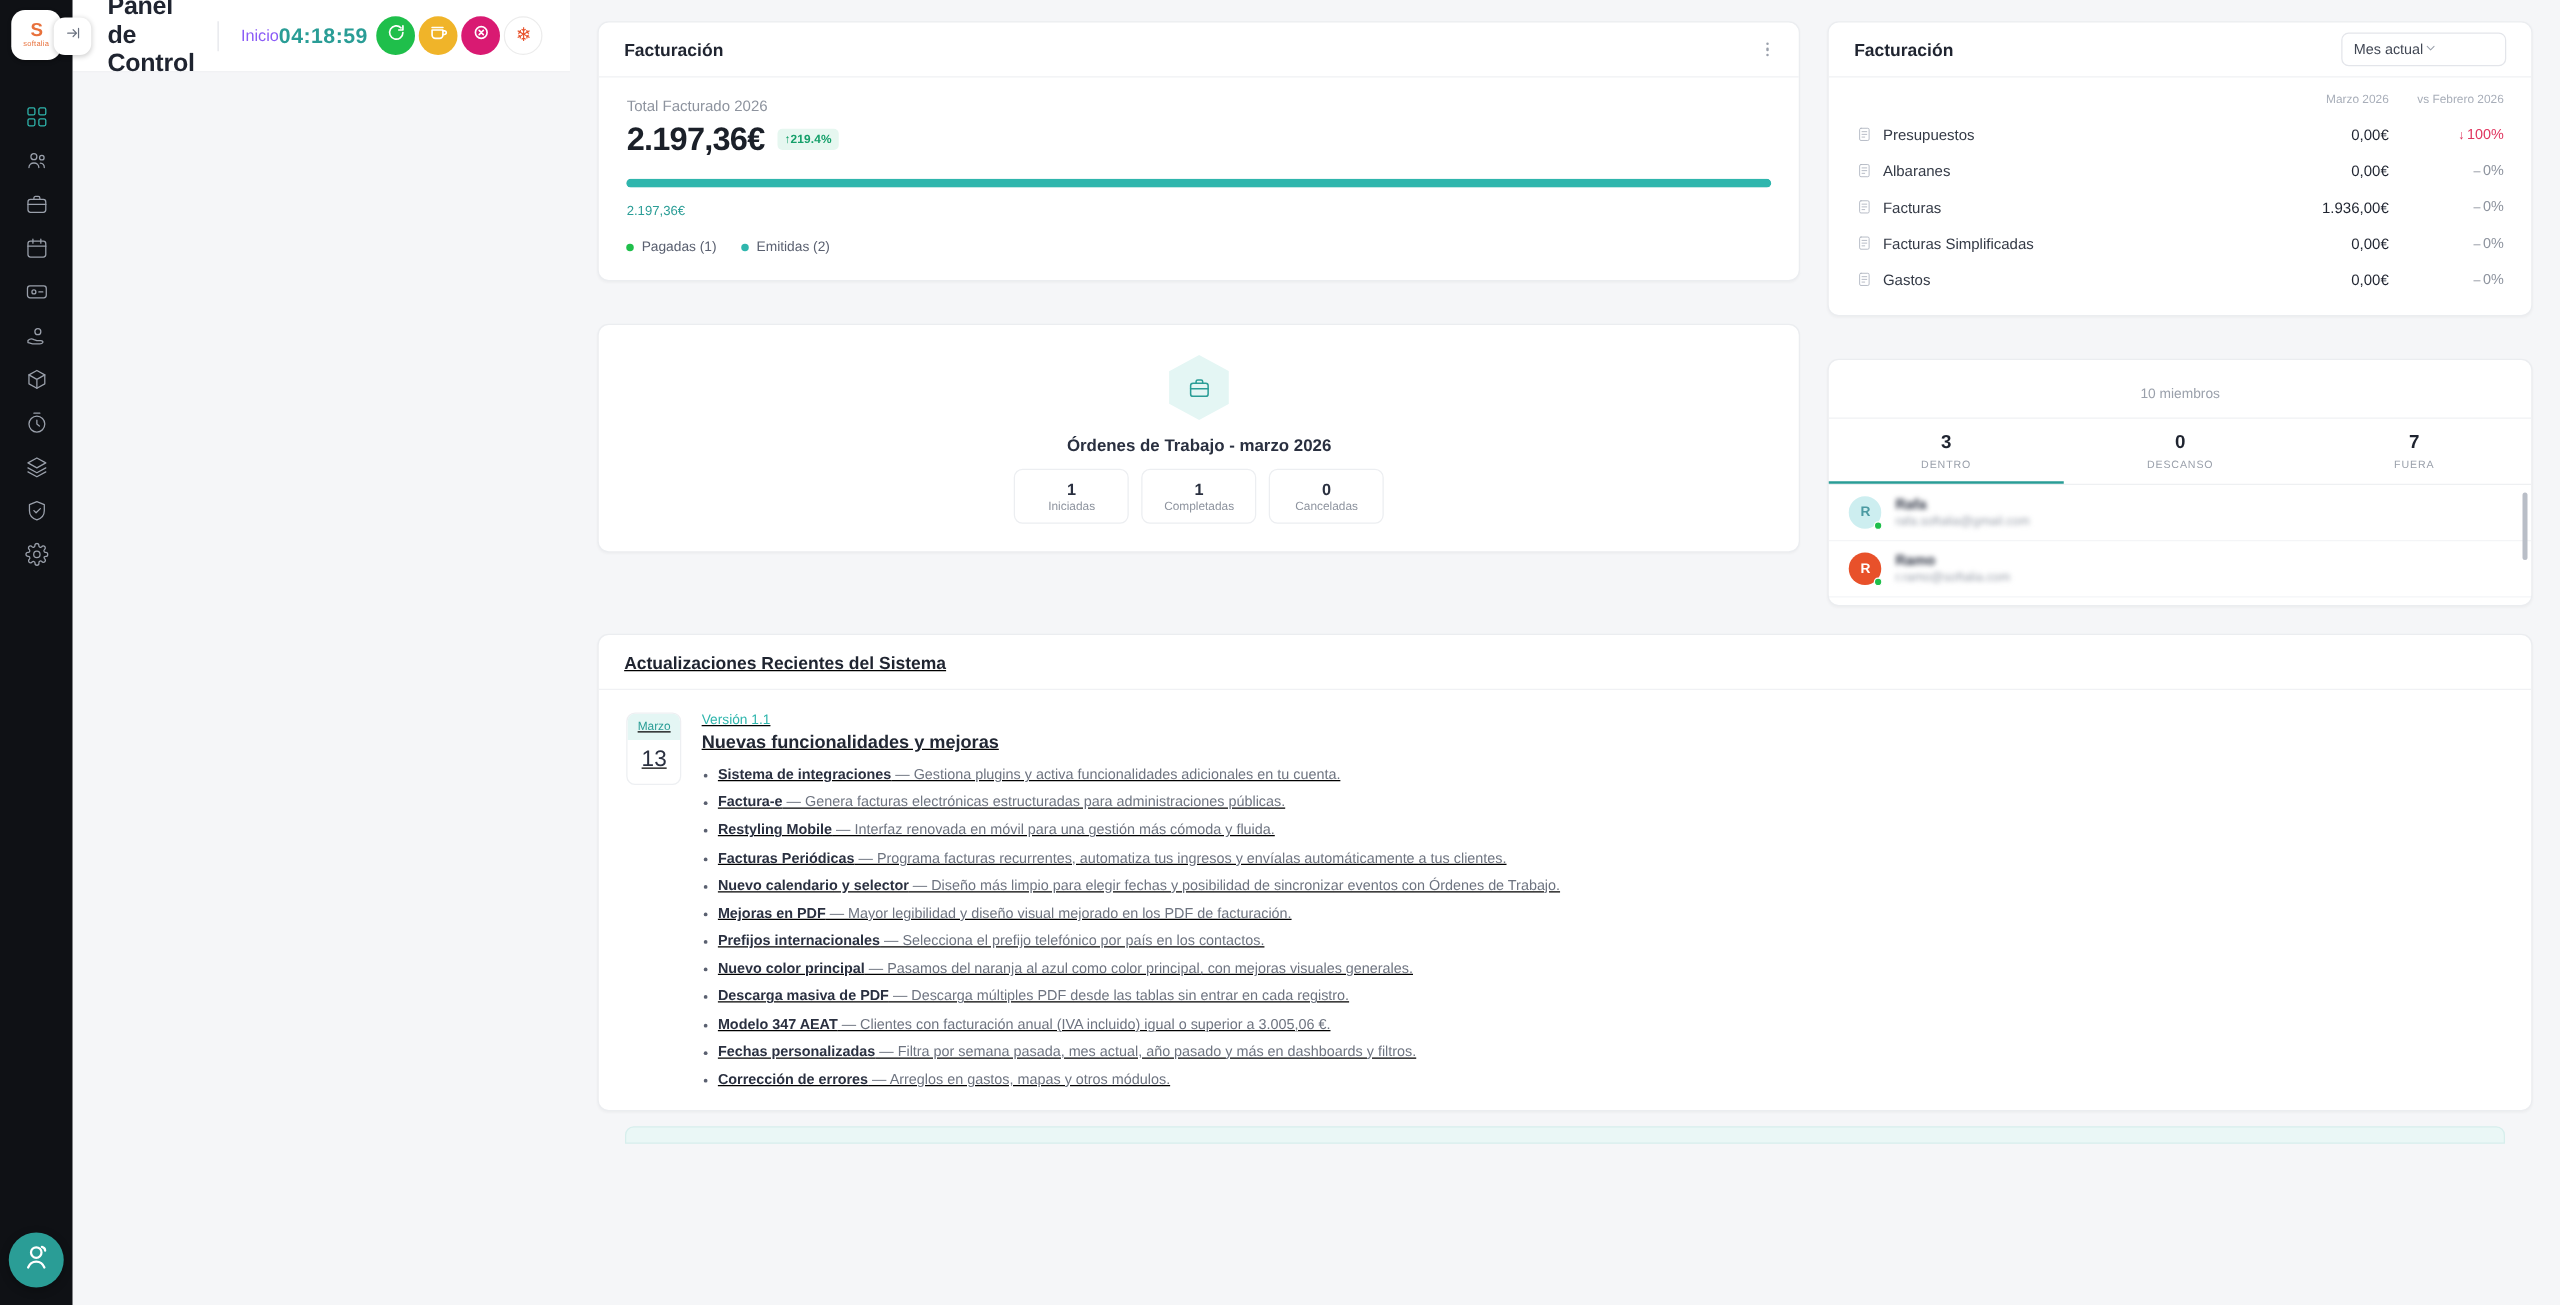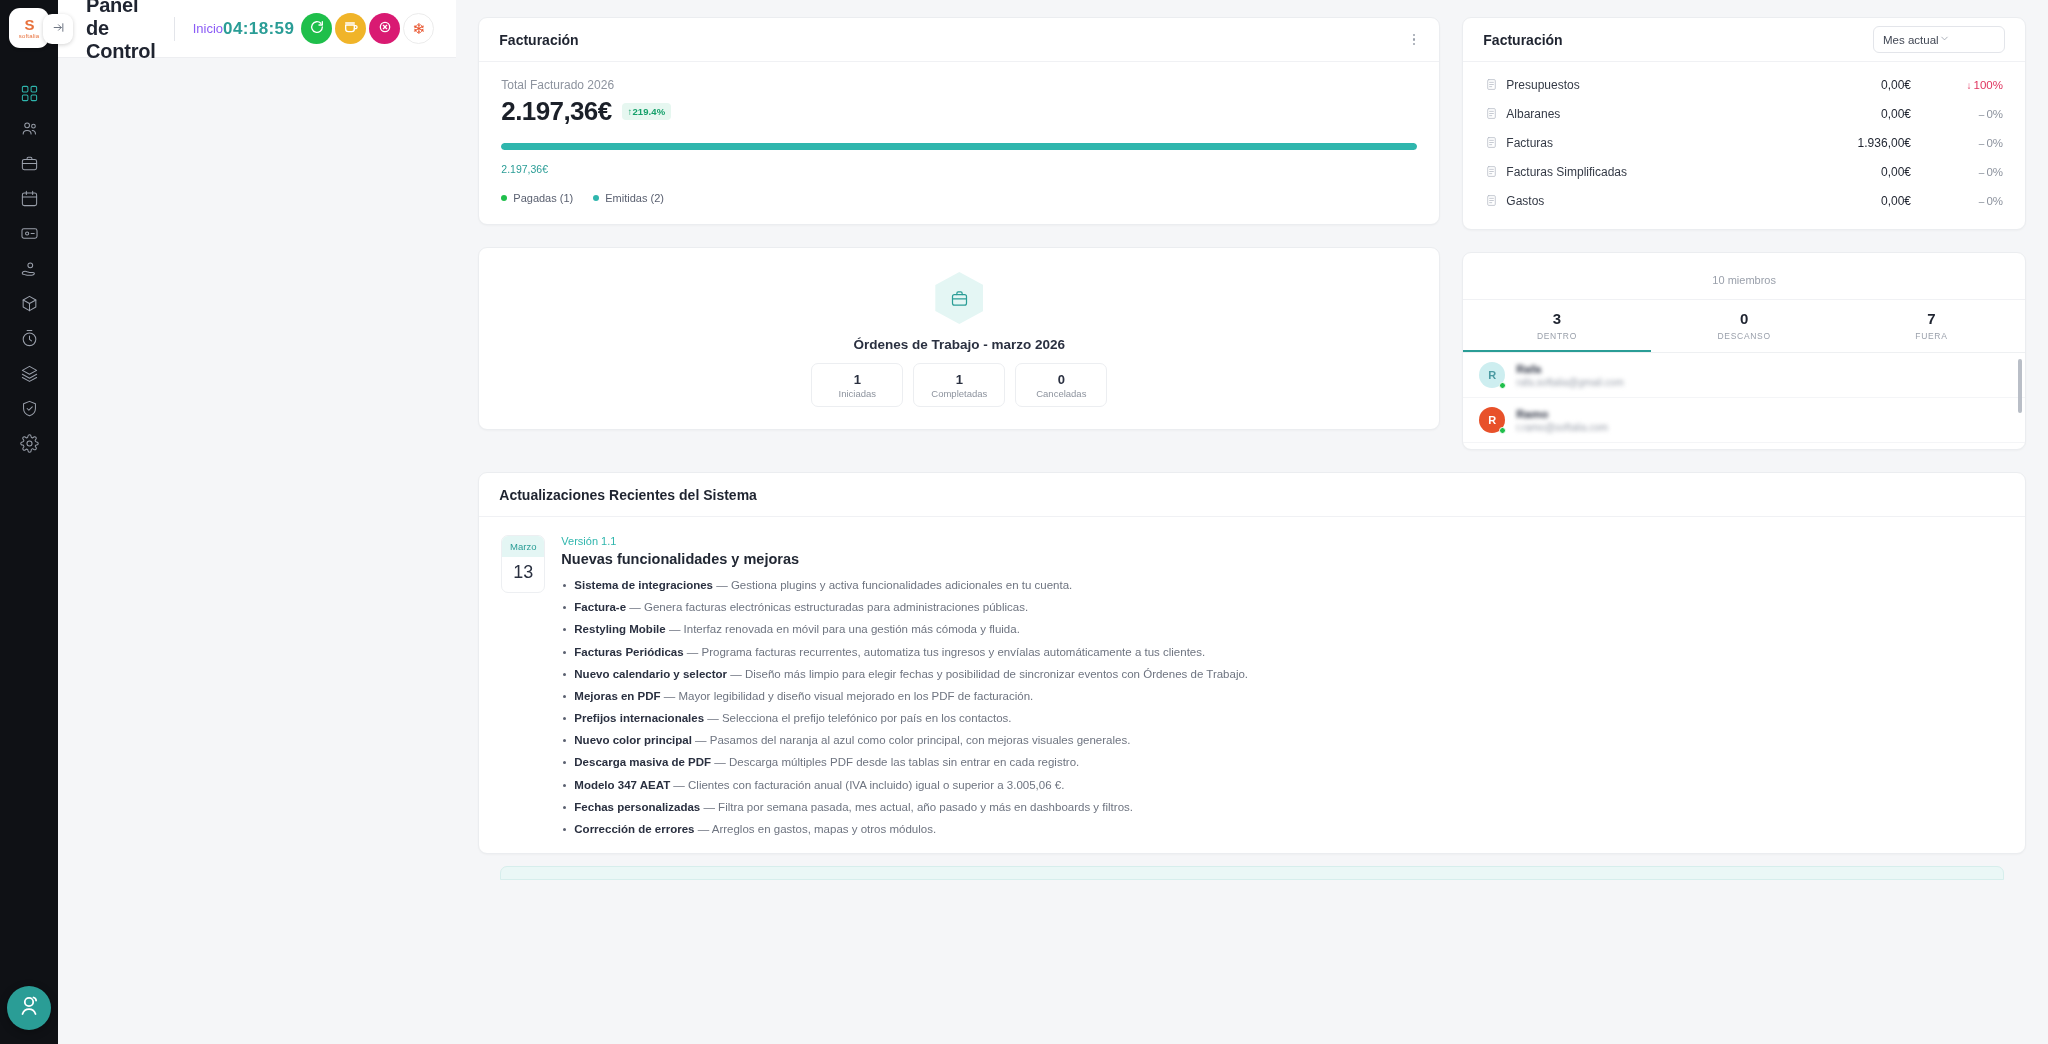--- a/index.html
+++ b/index.html
@@ -77,21 +77,21 @@
                    stroke-linecap: round; stroke-linejoin: round; }
   .rb-green { background: #1fbf4b; }
   .rb-amber { background: #f0b429; }
   .rb-pink  { background: #d91a72; }
   .rb-avatar { background: #ffffff; border: 1px solid #ececec; overflow: hidden; }
   .rb-avatar .glyph { font-size: 15px; color: #e8512a; line-height: 1; }
 
   .content { flex: 1; overflow: hidden; padding: 17px 22px 0 22px; }
 
   .grid-top { display: flex; gap: 22px; }
-  .col { display: flex; flex-direction: column; gap: 22px; }
+  .col { display: flex; flex-direction: column; gap: 34px; }
   .col-left  { width: 962px; flex: 0 0 962px; }
   .col-right { flex: 1; }
 
   .card {
     background: #ffffff; border: 1px solid #ebedf0; border-radius: 9px;
     box-shadow: 0 1px 2px rgba(16,24,40,.03);
   }
   .card-head {
     height: 44px; display: flex; align-items: center; padding: 0 20px;
     border-bottom: 1px solid #f0f1f4;
@@ -193,21 +193,21 @@
   }
   .member-info { display: flex; flex-direction: column; gap: 2px; }
   .member-name { font-size: 11.5px; font-weight: 600; color: #2a3040; filter: blur(2.2px); }
   .member-mail { font-size: 10px; color: #9aa0ab; filter: blur(2.2px); }
   .list-scrollbar {
     position: absolute; right: 3px; top: 6px; width: 4px; height: 54px;
     background: #b9bec7; border-radius: 3px; cursor: pointer;
   }
 
   
-  .updates { margin-top: 22px; }
+  .updates { margin-top: 22px; text-decoration: underline; }
   .upd-body { padding: 18px 22px 10px 22px; display: flex; gap: 16px; }
   .date-badge {
     width: 44px; flex: 0 0 44px; border: 1px solid #edeff2; border-radius: 7px; overflow: hidden;
     text-align: center; height: 58px;
   }
   .date-month { background: #e4f6f4; color: #2a9d96; font-size: 9.5px; padding: 5px 0; }
   .date-day { font-size: 18px; color: #2a3040; padding: 5px 0; }
   .upd-main { flex: 1; }
   .upd-version { font-size: 11px; color: #2fb6ad; margin-bottom: 4px; }
   .upd-heading { font-size: 14.5px; font-weight: 600; color: #222834; margin-bottom: 10px; }
@@ -436,20 +436,24 @@
             <div class="card-head">
               <span class="card-title">Facturación</span>
               <div class="select-box">
                 <span>Mes actual</span>
                 <span><svg viewBox="0 0 24 24">
                       <path d="M6 9l6 6 6-6" stroke-linecap="round" stroke-linejoin="round"></path>
                     </svg></span>
               </div>
             </div>
             <div class="inv-body">
+              <div class="inv-colhead">
+                <span class="c-period">Marzo 2026</span>
+                <span class="c-vs">vs Febrero 2026</span>
+              </div>
               <div id="invRows">
                   <div class="inv-row">
                     <span class="ico">
                       <svg viewBox="0 0 24 24">
                         <rect x="5" y="3" width="14" height="18" rx="2"></rect>
                         <path d="M8.5 8h7M8.5 12h7M8.5 16h4"></path>
                       </svg>
                     </span>
                     <span>Presupuestos</span>
                     <span class="amt">0,00€</span>

